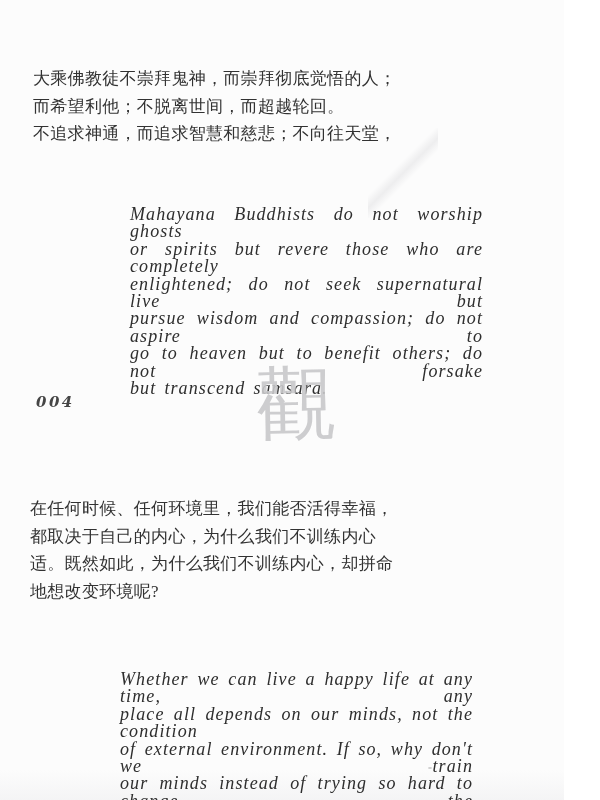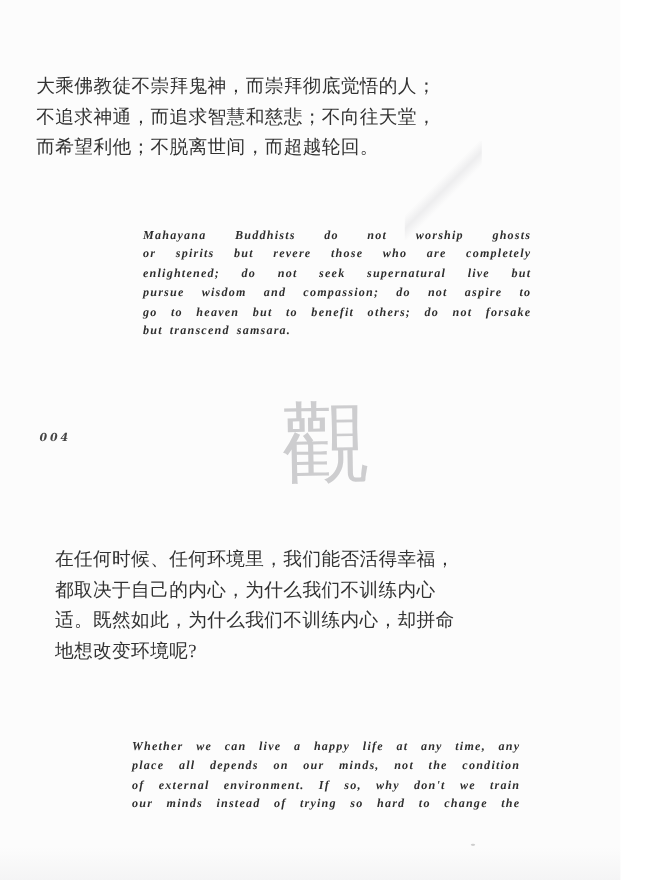--- a/index.html
+++ b/index.html
@@ -49,52 +49,52 @@
     position: absolute;
     color: #323232;
     font-size: 17px;
     line-height: 27.5px;
     letter-spacing: 0.3px;
     font-weight: 500;
     white-space: nowrap;
     font-family: "Liberation Serif", serif;
   }
   .cn-block-1 { left: 33px; top: 65px; }
-  .cn-block-2 { left: 30px; top: 495px; margin-left: 20px; }
+  .cn-block-2 { left: 30px; top: 495px; }
 
   
   .en {
     position: absolute;
     width: 353px;
     color: #2e2e2e;
-    font-size: 11px;
+    font-size: 18px;
     line-height: 17.4px;
     font-style: italic;
-    font-weight: 700;
+    font-weight: 400;
     letter-spacing: 1.1px;
     word-spacing: 2.5px;
     font-family: "Liberation Serif", serif;
   }
   .en-block-1 { left: 130px; top: 206px; }
   .en-block-2 { left: 120px; top: 671px; }
   .en .jline {
     text-align: justify;
     text-align-last: justify;
   }
   .en .jlast {
     text-align: left;
     text-align-last: left;
   }
 
   
   .page-number {
     position: absolute;
     left: 36px;
     top: 393px;
-    font-size: 10px;
+    font-size: 15px;
     font-style: italic;
     font-weight: 600;
     letter-spacing: 2.5px;
     color: #454545;
     font-family: "DejaVu Serif", serif;
   }
 
   
   .watermark {
     position: absolute;
@@ -114,22 +114,22 @@
 <body>
 
 <div id="page">
 
   <div class="crease crease-diagonal"></div>
   <div class="crease crease-bottom"></div>
   <div class="speck"></div>
 
   <div class="cn cn-block-1">
     <div>大乘佛教徒不崇拜鬼神，而崇拜彻底觉悟的人；</div>
+    <div>而希望利他；不脱离世间，而超越轮回。</div>
     <div>不追求神通，而追求智慧和慈悲；不向往天堂，</div>
-    <div>而希望利他；不脱离世间，而超越轮回。</div>
   </div>
 
   <div class="en en-block-1">
     <div class="jline">Mahayana Buddhists do not worship ghosts</div>
     <div class="jline">or spirits but revere those who are completely</div>
     <div class="jline">enlightened; do not seek supernatural live but</div>
     <div class="jline">pursue wisdom and compassion; do not aspire to</div>
     <div class="jline">go to heaven but to benefit others; do not forsake</div>
     <div class="jlast">but transcend samsara.</div>
   </div>

